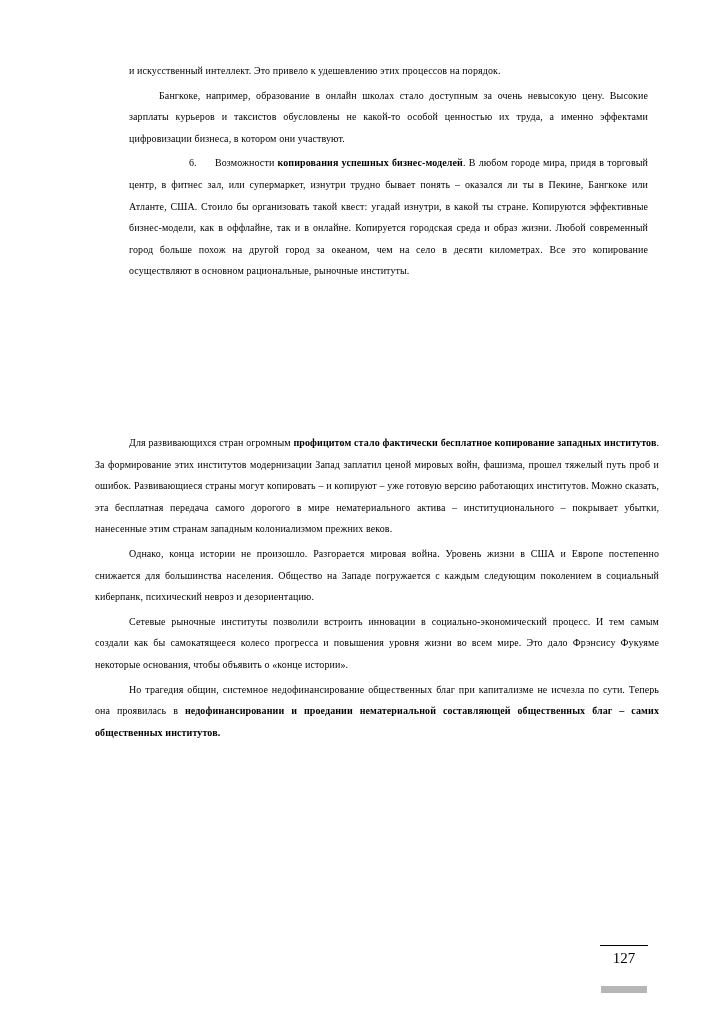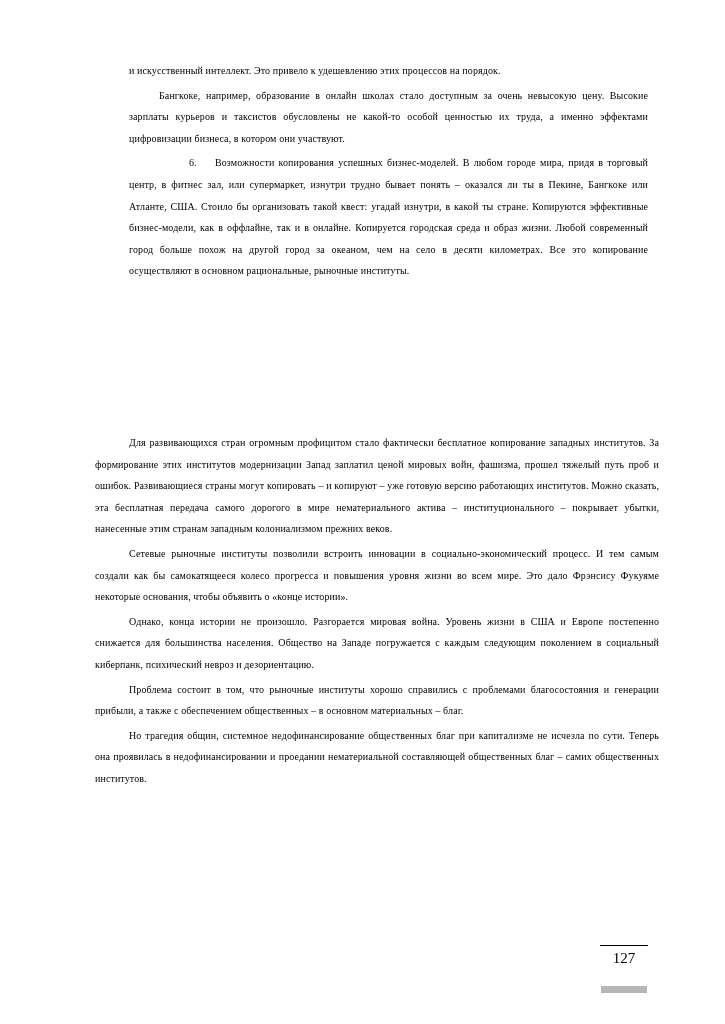--- a/index.html
+++ b/index.html
@@ -46,21 +46,21 @@
   .ind {
     text-indent: 30px;
   }
   .ind-wide {
     text-indent: 34px;
   }
   .noind {
     text-indent: 0;
   }
   b {
-    font-weight: normal;
+    font-weight: bold;
   }
   .num-item {
     text-indent: 30px;
   }
   .num-item .numlabel {
     display: inline-block;
     width: 56px;
   }
   .page-number-wrap {
     position: absolute;
@@ -104,27 +104,24 @@
     <p class="num-item">
       <span class="numlabel">6.</span><span>Возможности </span><b>копирования успешных бизнес-моделей</b><span>. В любом городе мира, придя в торговый центр, в фитнес зал, или супермаркет, изнутри трудно бывает понять – оказался ли ты в Пекине, Бангкоке или Атланте, США. Стоило бы организовать такой квест: угадай изнутри, в какой ты стране. Копируются эффективные бизнес-модели, как в оффлайне, так и в онлайне. Копируется городская среда и образ жизни. Любой современный город больше похож на другой город за океаном, чем на село в десяти километрах. Все это копирование осуществляют в основном рациональные, рыночные институты.</span>
     </p>
   </div>
 
   <div class="main-block">
     <p class="ind-wide">
       <span>Для развивающихся стран огромным </span><b>профицитом стало фактически бесплатное копирование западных институтов</b><span>. За формирование этих институтов модернизации Запад заплатил ценой мировых войн, фашизма, прошел тяжелый путь проб и ошибок. Развивающиеся страны могут копировать – и копируют – уже готовую версию работающих институтов. Можно сказать, эта бесплатная передача самого дорогого в мире нематериального актива – институционального – покрывает убытки, нанесенные этим странам западным колониализмом прежних веков.</span>
     </p>
     <p class="ind-wide">
-      <span>Сетевые рыночные институты позволили встроить инновации в социально-экономический процесс. И тем самым создали как бы самокатящееся колесо прогресса и повышения уровня жизни во всем мире. Это дало Фрэнсису Фукуяме некоторые основания, чтобы объявить о «конце истории».</span>
-    </p>
-    <p class="ind-wide">
       <span>Однако, конца истории не произошло. Разгорается мировая война. Уровень жизни в США и Европе постепенно снижается для большинства населения. Общество на Западе погружается с каждым следующим поколением в социальный киберпанк, психический невроз и дезориентацию.</span>
     </p>
     <p class="ind-wide">
-      <span>Проблема состоит в том, что рыночные институты хорошо справились с проблемами благосостояния и генерации прибыли, а также с обеспечением общественных – в основном материальных – благ.</span>
+      <span>Сетевые рыночные институты позволили встроить инновации в социально-экономический процесс. И тем самым создали как бы самокатящееся колесо прогресса и повышения уровня жизни во всем мире. Это дало Фрэнсису Фукуяме некоторые основания, чтобы объявить о «конце истории».</span>
     </p>
     <p class="ind-wide">
       <span>Но трагедия общин, системное недофинансирование общественных благ при капитализме не исчезла по сути. Теперь она проявилась в </span><b>недофинансировании и проедании нематериальной составляющей общественных благ – самих общественных институтов.</b>
     </p>
   </div>
 
   <div class="page-number-wrap">
     <div class="page-number-rule"></div>
     <div class="page-number">127</div>
   </div>

